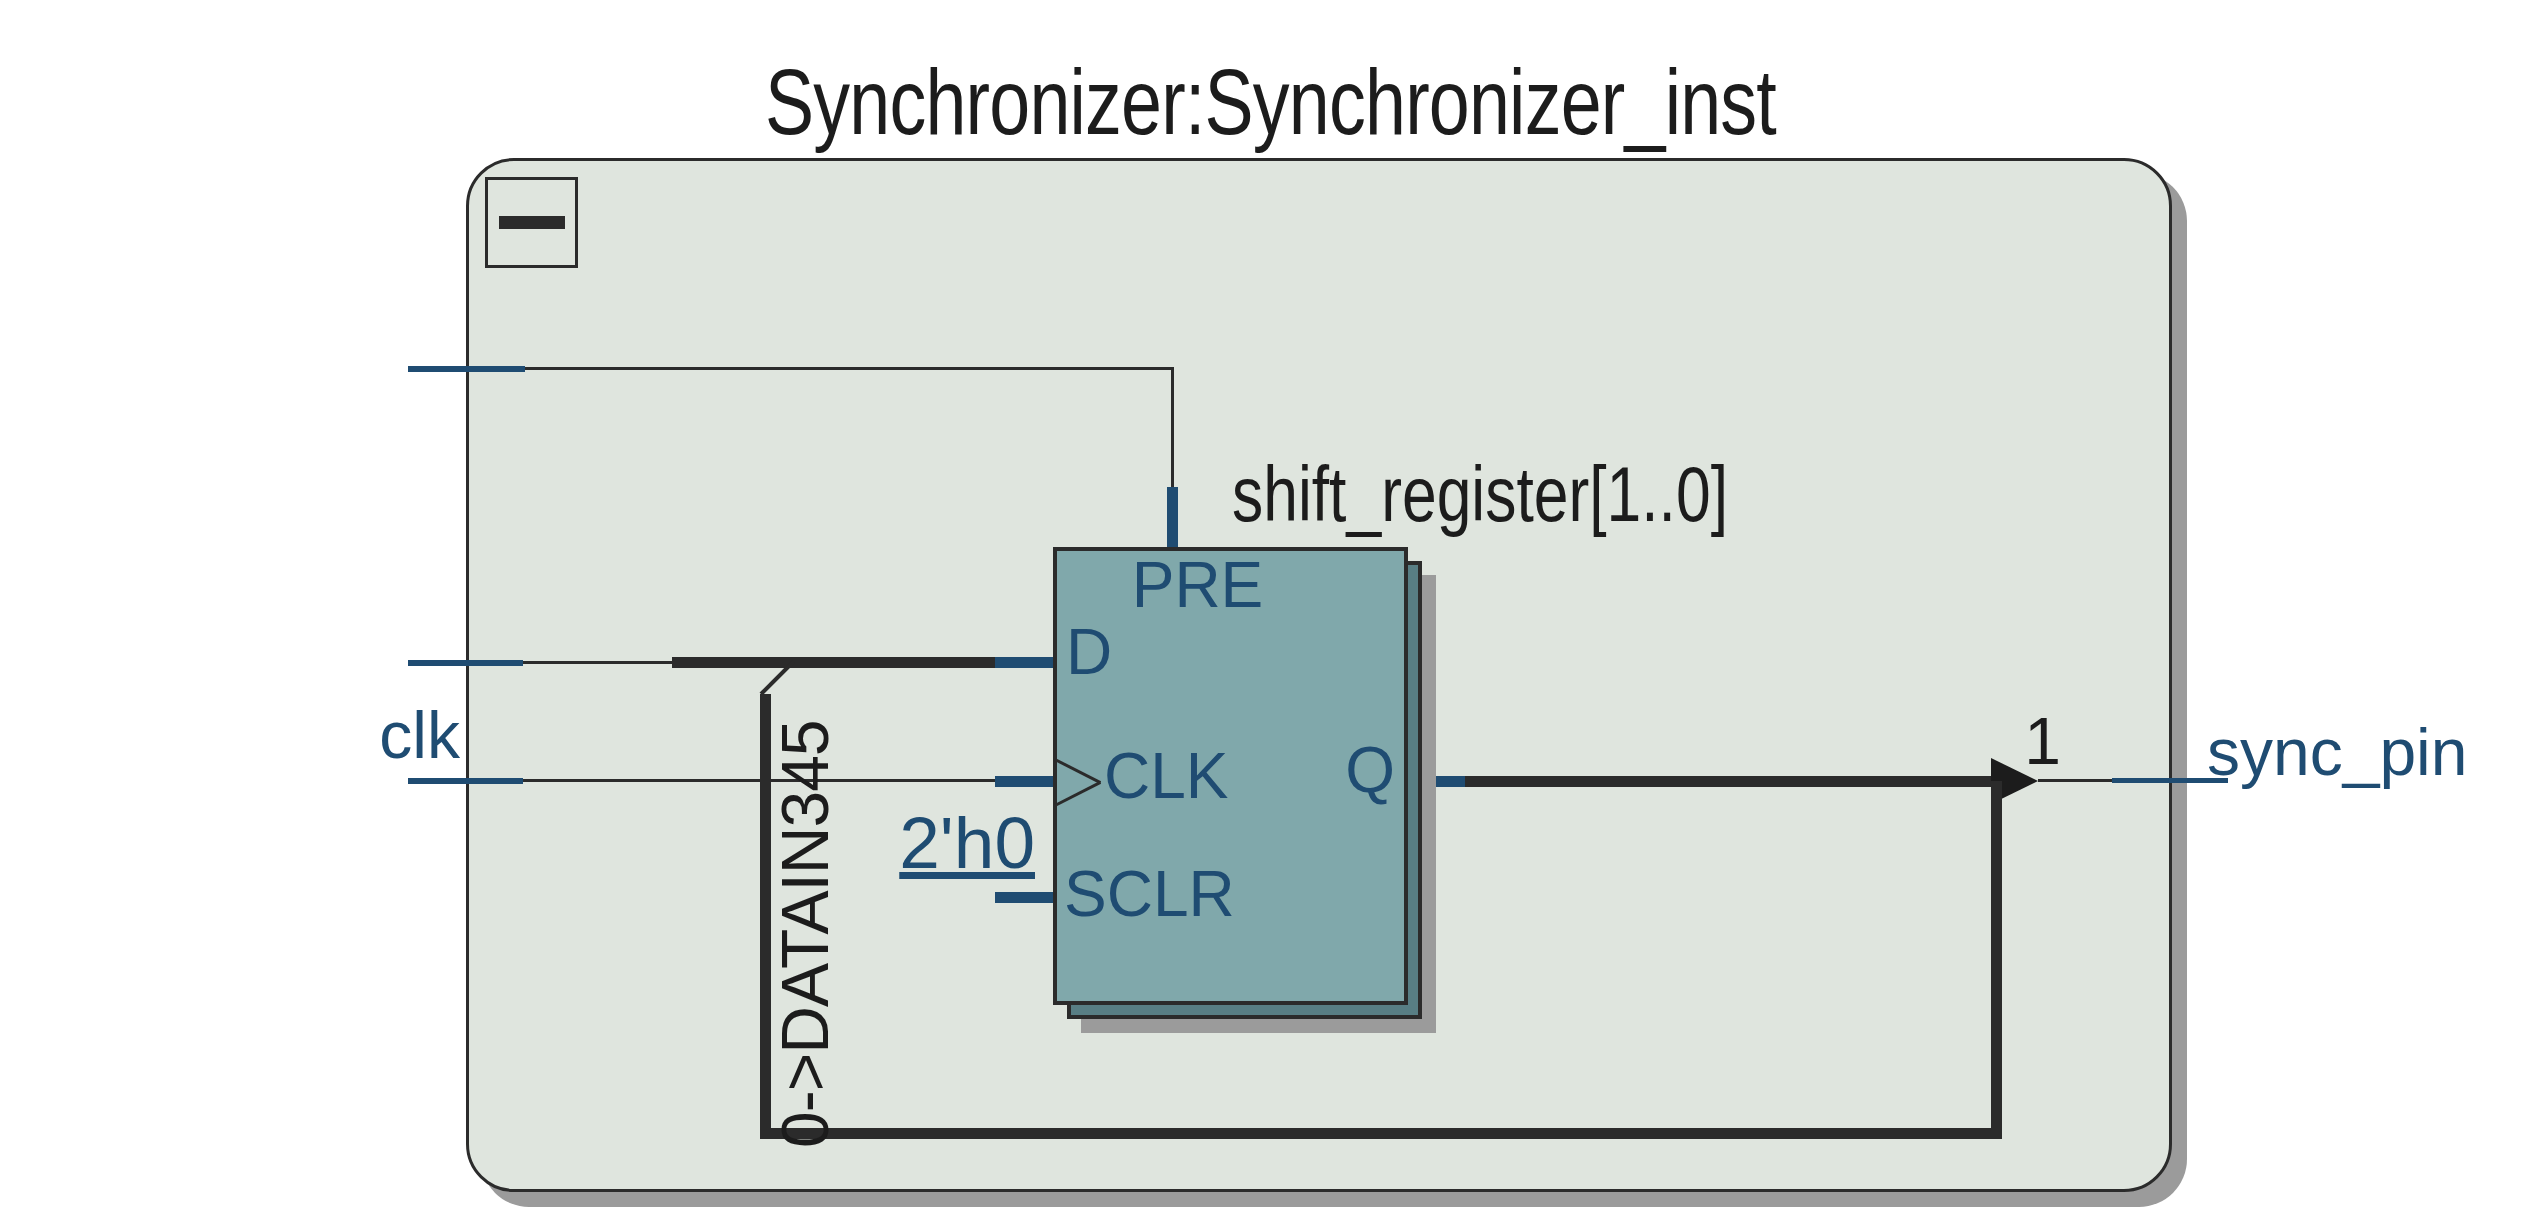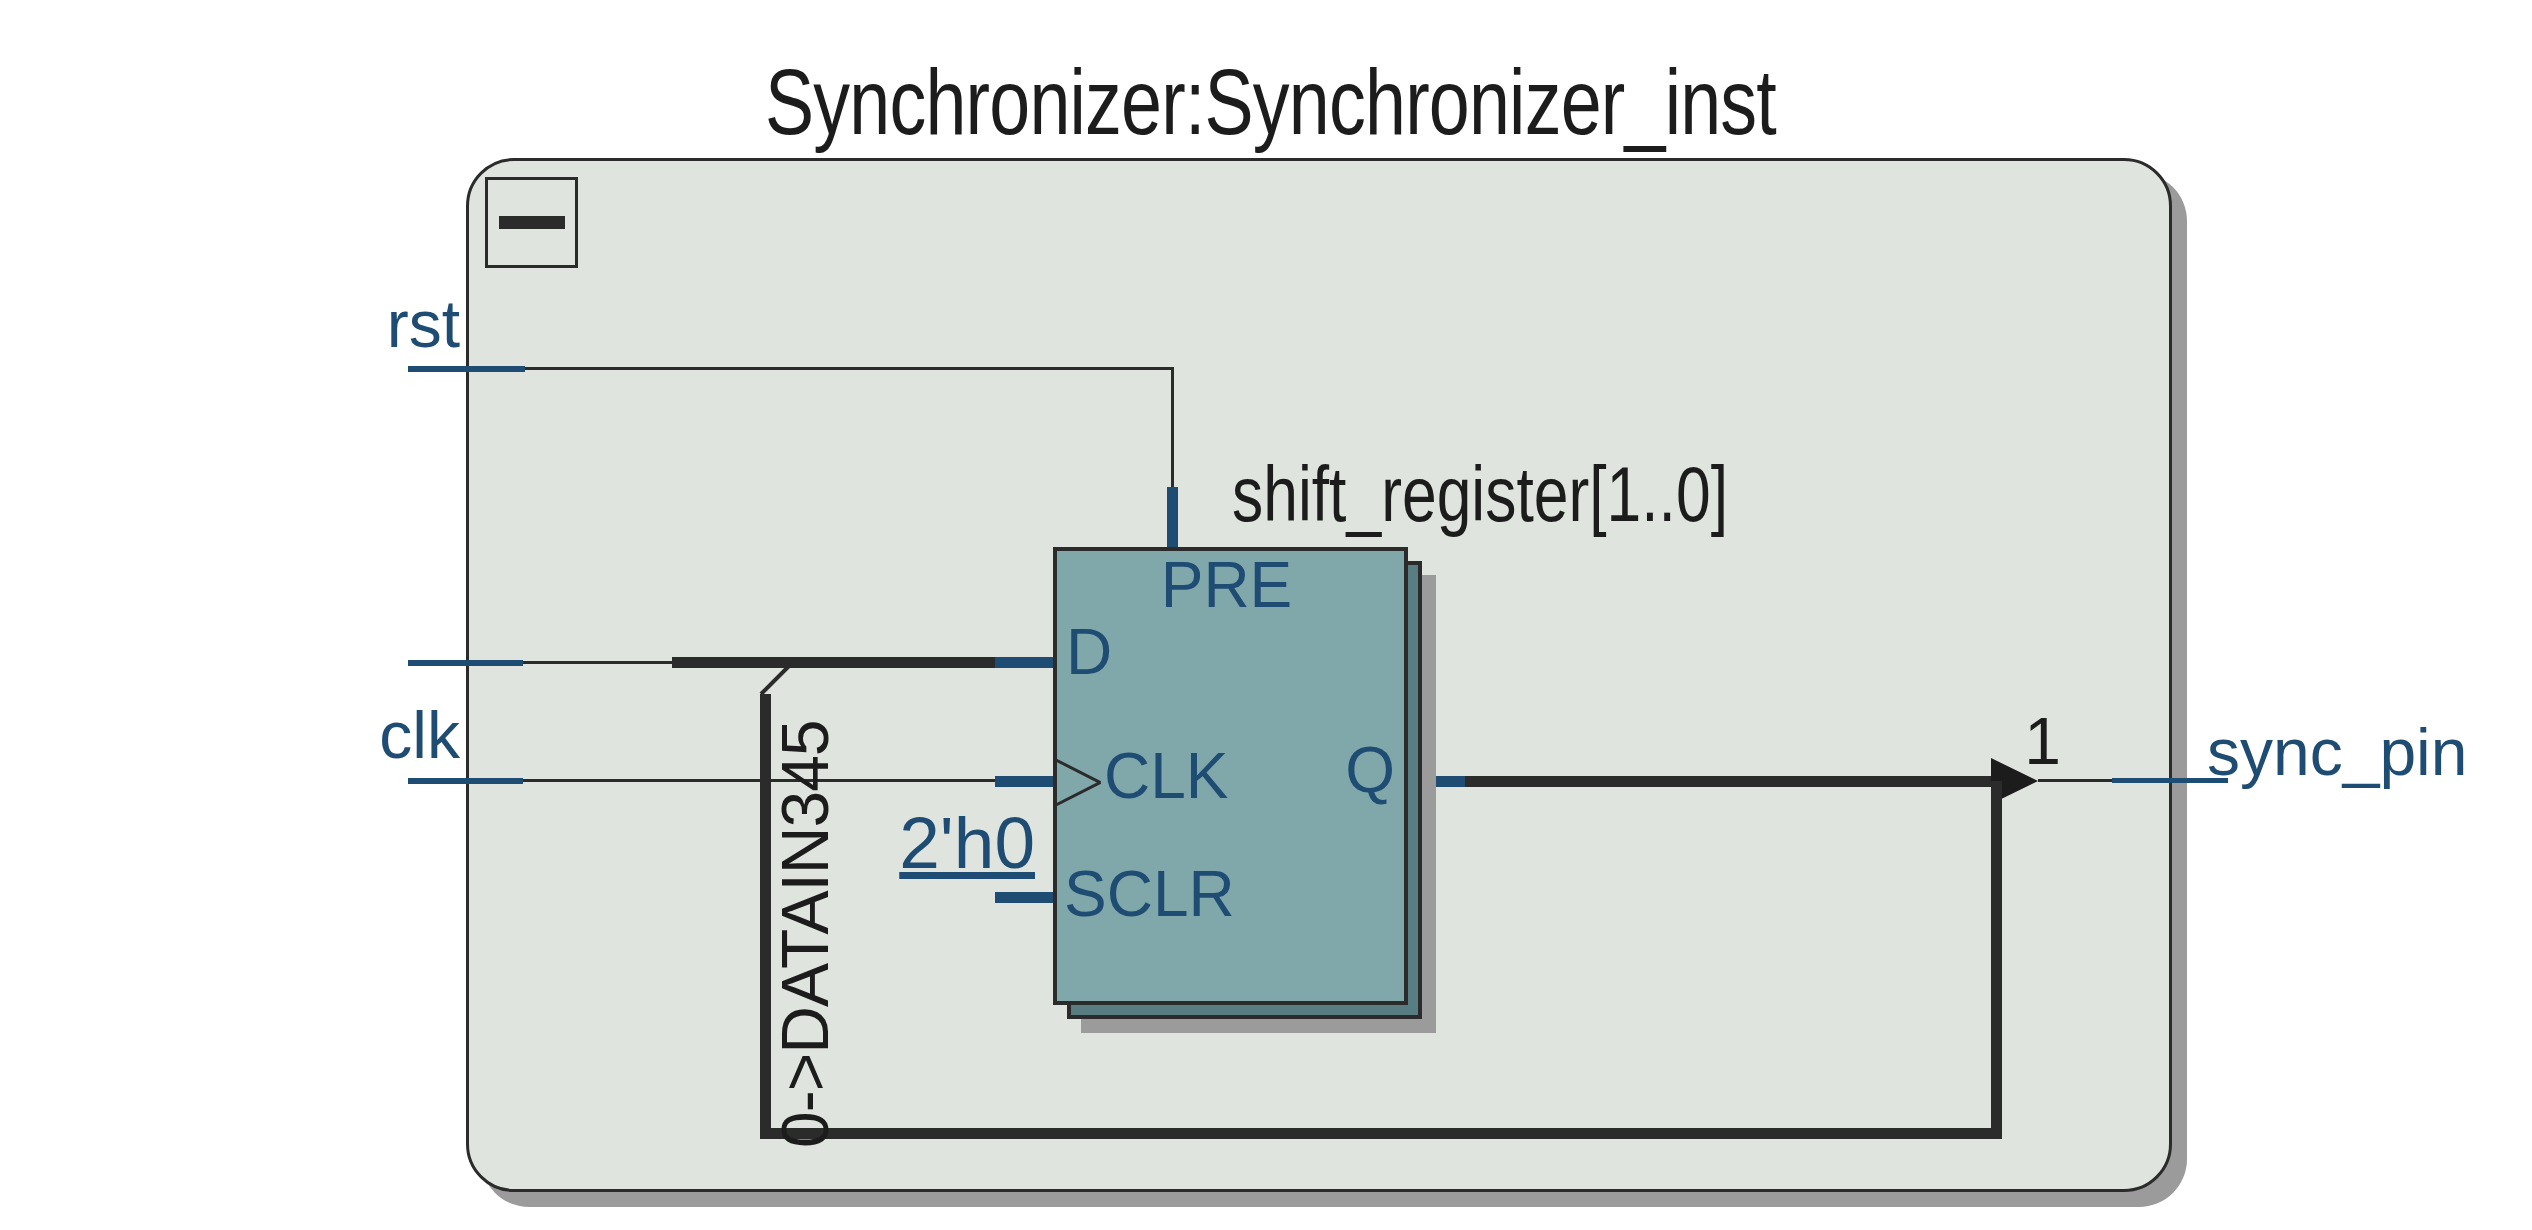--- a/index.html
+++ b/index.html
@@ -29,21 +29,21 @@
     transform:scaleX(0.80);transform-origin:0 0;line-height:1;}
   #bus-label{left:772px;top:1148px;font-size:66px;color:#1c1c1c;white-space:nowrap;
     transform:rotate(-90deg);transform-origin:0 0;line-height:1;letter-spacing:-1px;}
   
   #ff-shadow{left:1081px;top:575px;width:355px;height:458px;background:#9b9b9b;}
   #ff-back{left:1067px;top:561px;width:355px;height:458px;background:#587e84;
     border:4px solid #2b2b2b;box-sizing:border-box;}
   #ff-main{left:1053px;top:547px;width:355px;height:458px;background:#80a8ab;
     border:4px solid #2b2b2b;box-sizing:border-box;}
   .port-label{color:#1f4c72;font-size:64px;line-height:1;white-space:nowrap;}
-  #port-pre{left:1025px;top:553px;width:355px;text-align:center;padding-left:24px;}
+  #port-pre{left:996px;top:553px;width:355px;text-align:center;padding-left:24px;}
   #port-d{left:1066px;top:620px;}
   #port-clk{left:1104px;top:744px;}
   #port-sclr{left:1064px;top:862px;}
   #port-q{left:1330px;top:738px;width:65px;text-align:right;}
   
   .wire{background:#2b2b2b;}
   .wire.blue{background:#1f4c72;}
   #w-rst-in{left:408px;top:366px;width:117px;height:6px;}
   #w-rst-h{left:525px;top:367px;width:649px;height:3px;}
   #w-rst-v{left:1171px;top:368px;width:3px;height:121px;}
@@ -78,21 +78,20 @@
 
   <div id="title" class="abs">Synchronizer:Synchronizer_inst</div>
 
   <div id="module-shadow" class="abs"></div>
   <div id="module-box" class="abs"></div>
 
   <div id="collapse-btn" class="abs">
     <div id="collapse-minus" class="abs"></div>
   </div>
 
-  <div id="label-rst" class="abs pin-label">rst</div>
   <div id="label-clk" class="abs pin-label">clk</div>
 
   <div id="label-sync" class="abs pin-label">sync_pin</div>
   <div id="label-bit" class="abs">1</div>
 
   <div id="label-const" class="abs pin-label">2'h0</div>
 
   <div id="reg-name" class="abs">shift_register[1..0]</div>
 
   <div id="w-rst-in" class="abs wire blue"></div>

